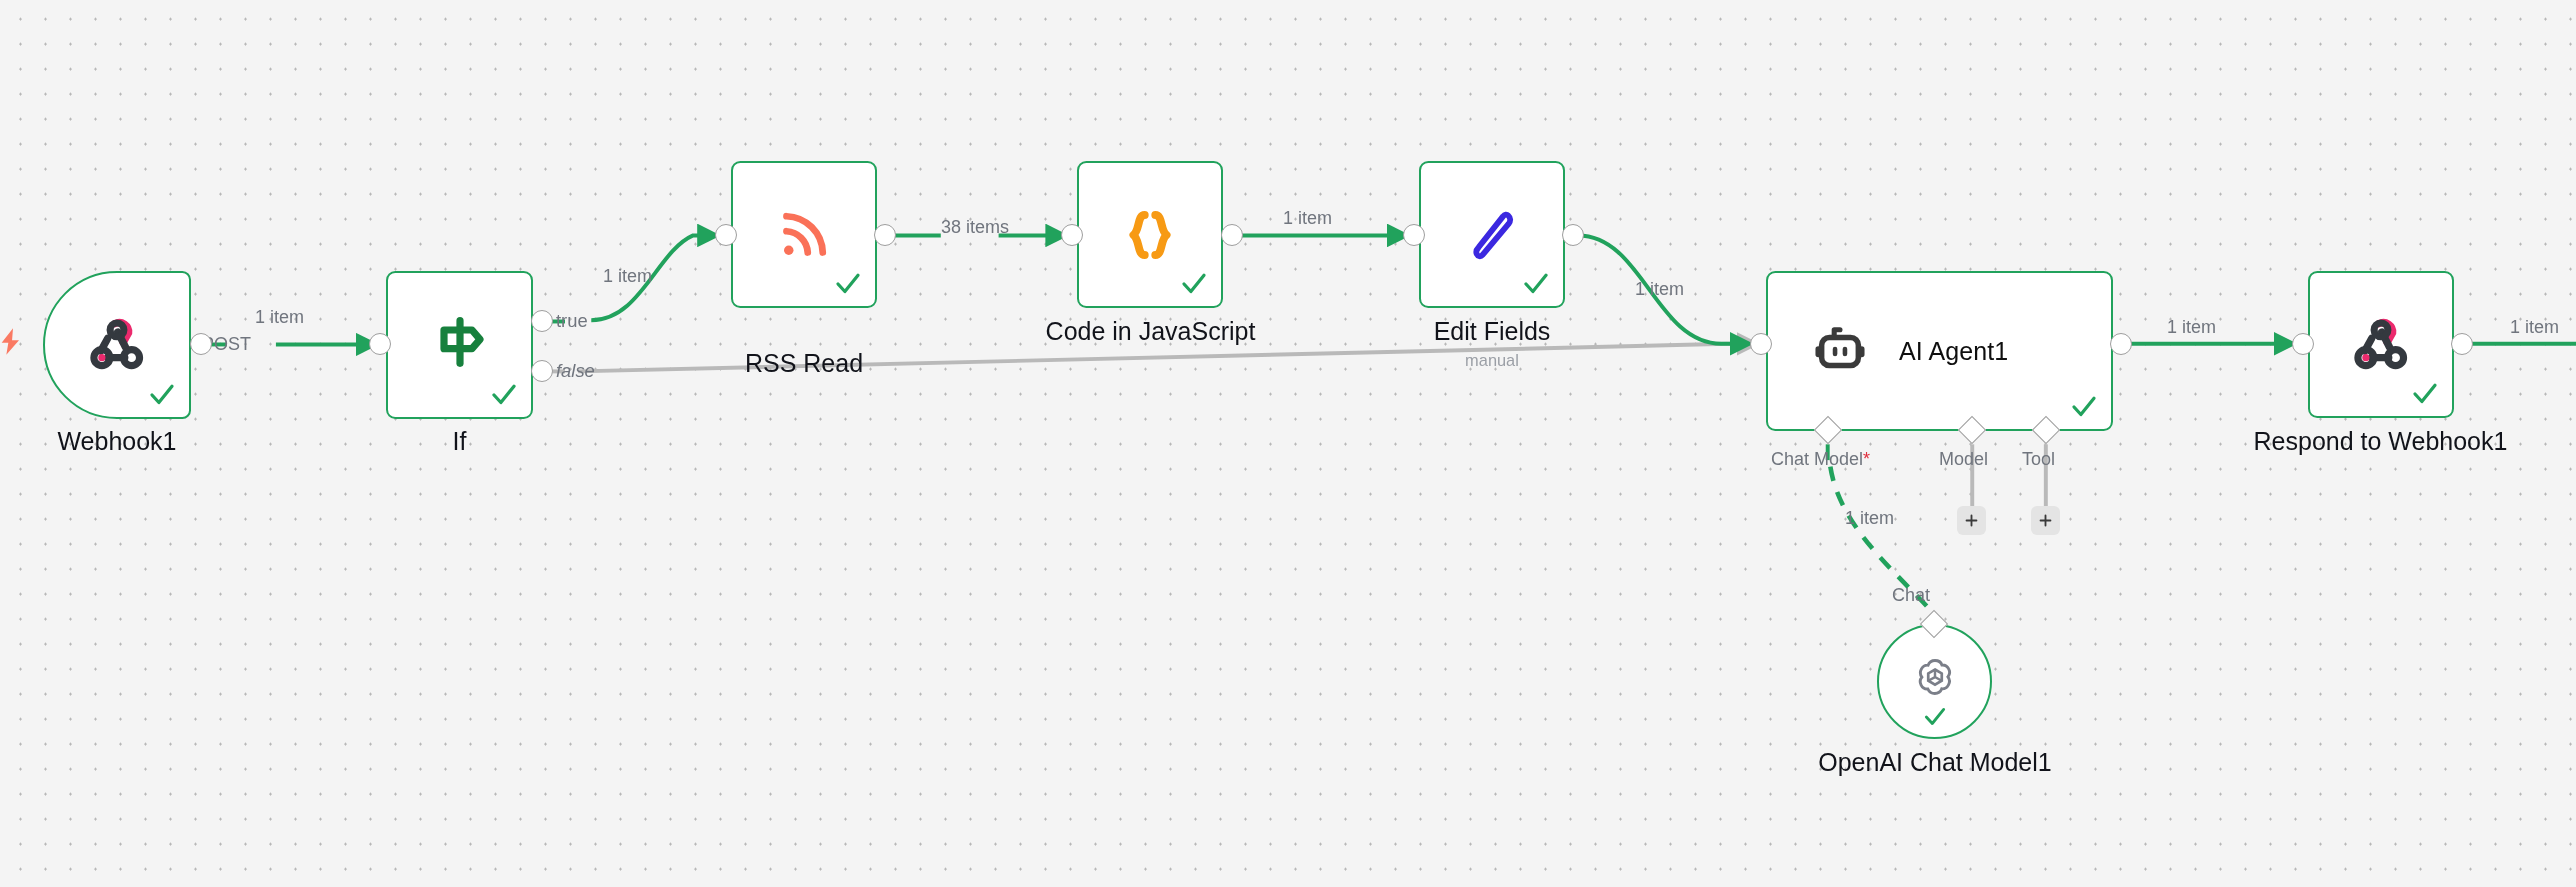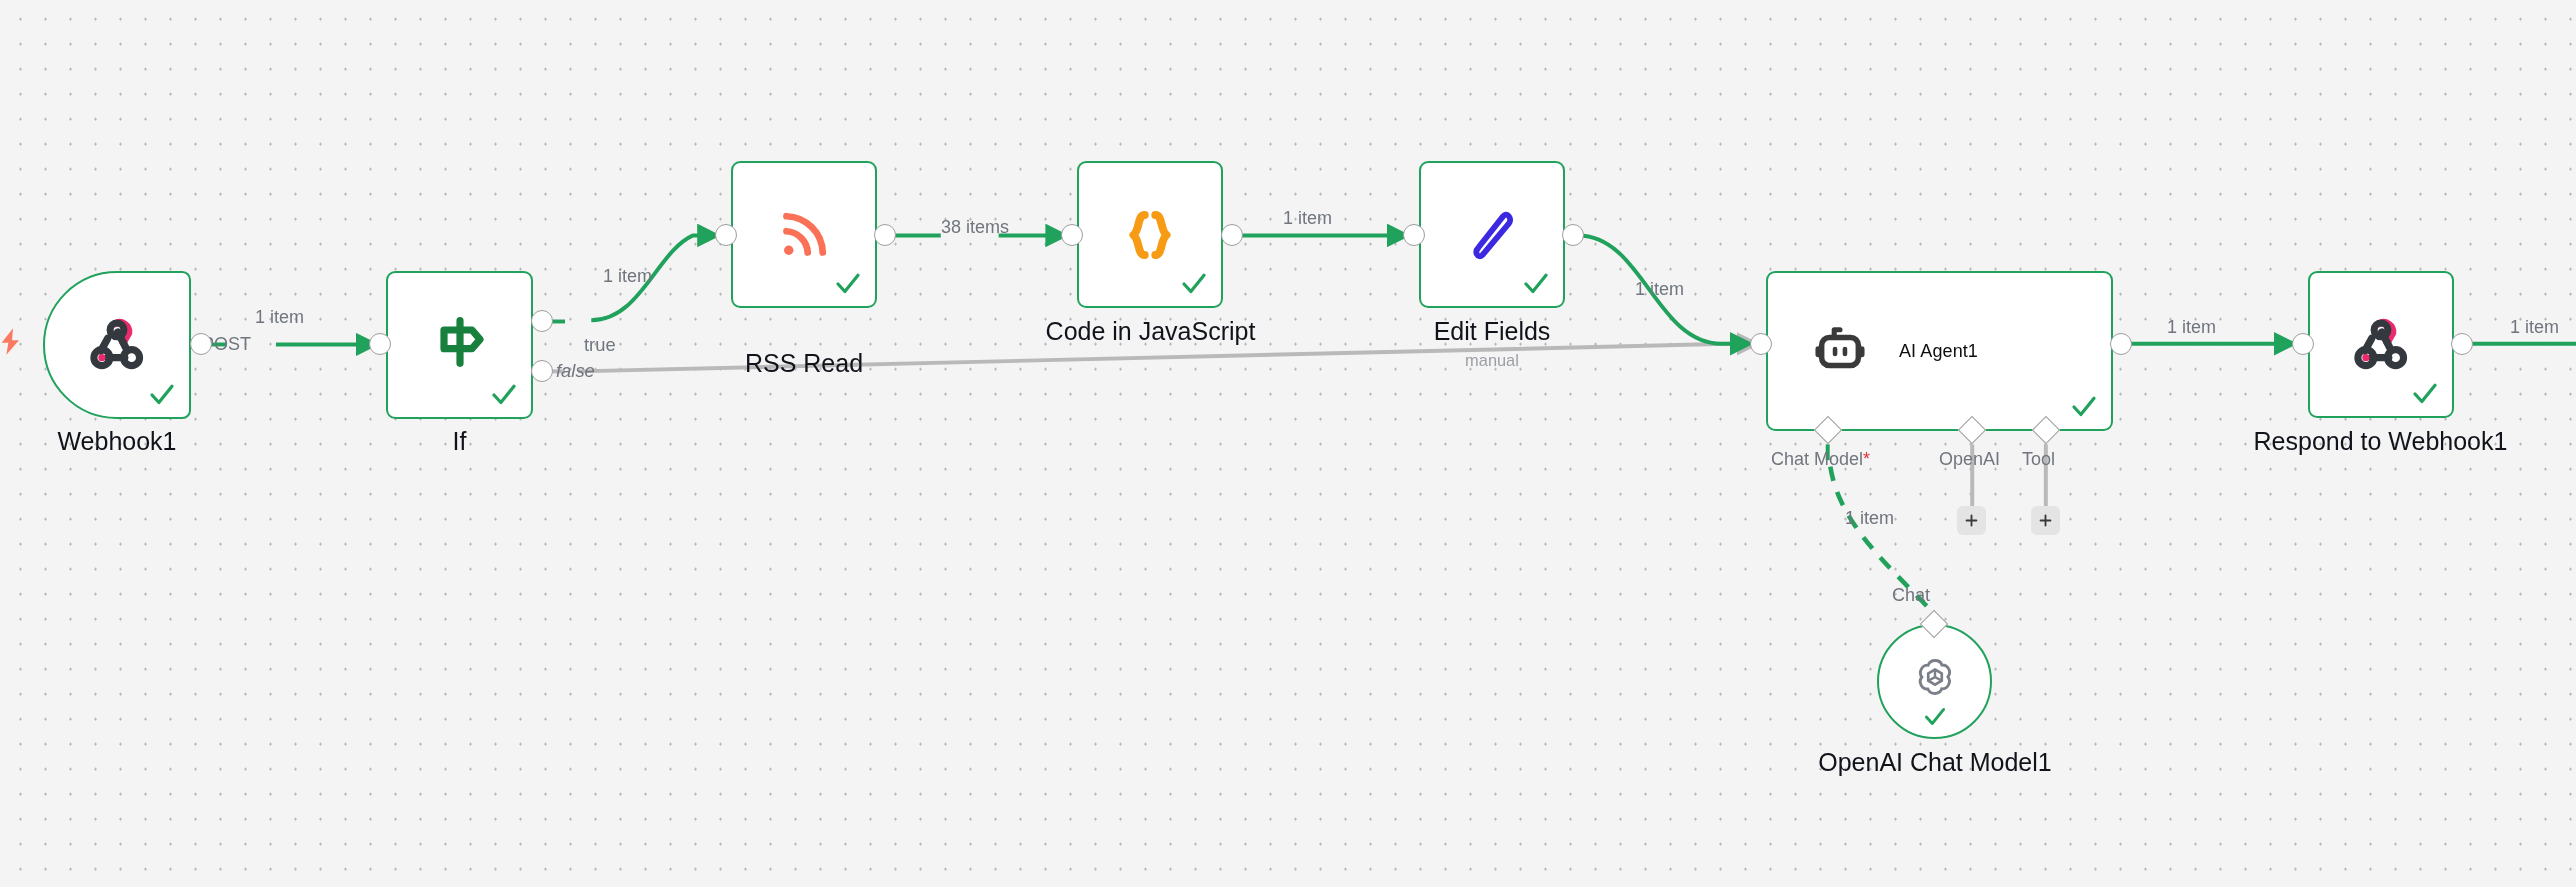--- a/index.html
+++ b/index.html
@@ -32,21 +32,21 @@
   .node.round {
     border-radius: 50%;
     border-width: 2.3px;
   }
   .node-icon {
     position: absolute;
     display: flex; align-items: center; justify-content: center;
   }
   .node-inline-title {
     position: absolute;
-    font-size: 18px;
+    font-size: 25px;
     color: #0f0f0f;
     letter-spacing: 0.1px;
     white-space: nowrap;
   }
   .tick {
     position: absolute;
     right: 12px; bottom: 6.6px;
     width: 30px; height: 30px;
   }
   .node-label {
@@ -205,21 +205,21 @@
       </svg>
     </div>
     <svg class="tick" viewBox="0 0 24 24">
       <path d="M4 12 L9.5 18 L20 5" fill="none" stroke="#21a25c" stroke-width="2.6" stroke-linecap="round" stroke-linejoin="round"></path>
     </svg>
   </div>
   <div class="node-label" style="left:386px; top:427px; width:147px;">If</div>
   <div class="port" style="left:369px; top:333px;"></div>
   <div class="port" style="left:531px; top:310px;"></div>
   <div class="port" style="left:531px; top:360px;"></div>
-  <div class="branch-label" style="left:584px; top:310px;margin-top:24px;">true</div>
+  <div class="branch-label" style="left:556px; top:310px;">true</div>
   <div class="branch-label" style="left:556px; top:360px;font-style:italic;">false</div>
   <div class="wire-label" style="left:603px; top:266px;">1 item</div>
 
   <div class="node" style="left:731px; top:161px; width:146px; height:147px;">
     <div class="node-icon" style="left:50%; top:50%; transform:translate(-50%,-50%);">
       <svg width="60" height="60" viewBox="0 0 24 24">
         <path d="M5 4.5 A 15 15 0 0 1 19.5 19" fill="none" stroke="#fa7158" stroke-width="2.7" stroke-linecap="round"></path>
         <path d="M5 10.5 A 9 9 0 0 1 13.5 19" fill="none" stroke="#fa7158" stroke-width="2.7" stroke-linecap="round"></path>
         <circle cx="5.9" cy="18.1" r="1.9" fill="#fa7158"></circle>
       </svg>
@@ -284,21 +284,21 @@
   <div class="port" style="left:2110px; top:333px;"></div>
   <div class="wire-label" style="left:2167px; top:317px;">1 item</div>
 
   <div class="diamond" style="left:1818px; top:420px;"></div>
   <div class="diamond" style="left:1962px; top:420px;"></div>
   <div class="diamond" style="left:2036px; top:420px;"></div>
 
   <div class="conn-label" style="left:1771px; top:441px;">
     <span>Chat Model</span><span class="req">*</span>
   </div>
-  <div class="conn-label" style="left:1939px; top:441px;">OpenAI</div>
+  <div class="conn-label" style="left:1939px; top:441px;">Model</div>
   <div class="conn-label" style="left:2022px; top:441px;">Tool</div>
 
   <div class="wire-label" style="left:1845px; top:508px;">1 item</div>
 
   <div class="plus-btn" style="left:1957px; top:506px;">
     <svg width="17" height="17" viewBox="0 0 24 24">
       <path d="M12 5 L12 19 M5 12 L19 12" stroke="#3a3a3a" stroke-width="2.6" stroke-linecap="round"></path>
     </svg>
   </div>
   <div class="plus-btn" style="left:2031px; top:506px;">

